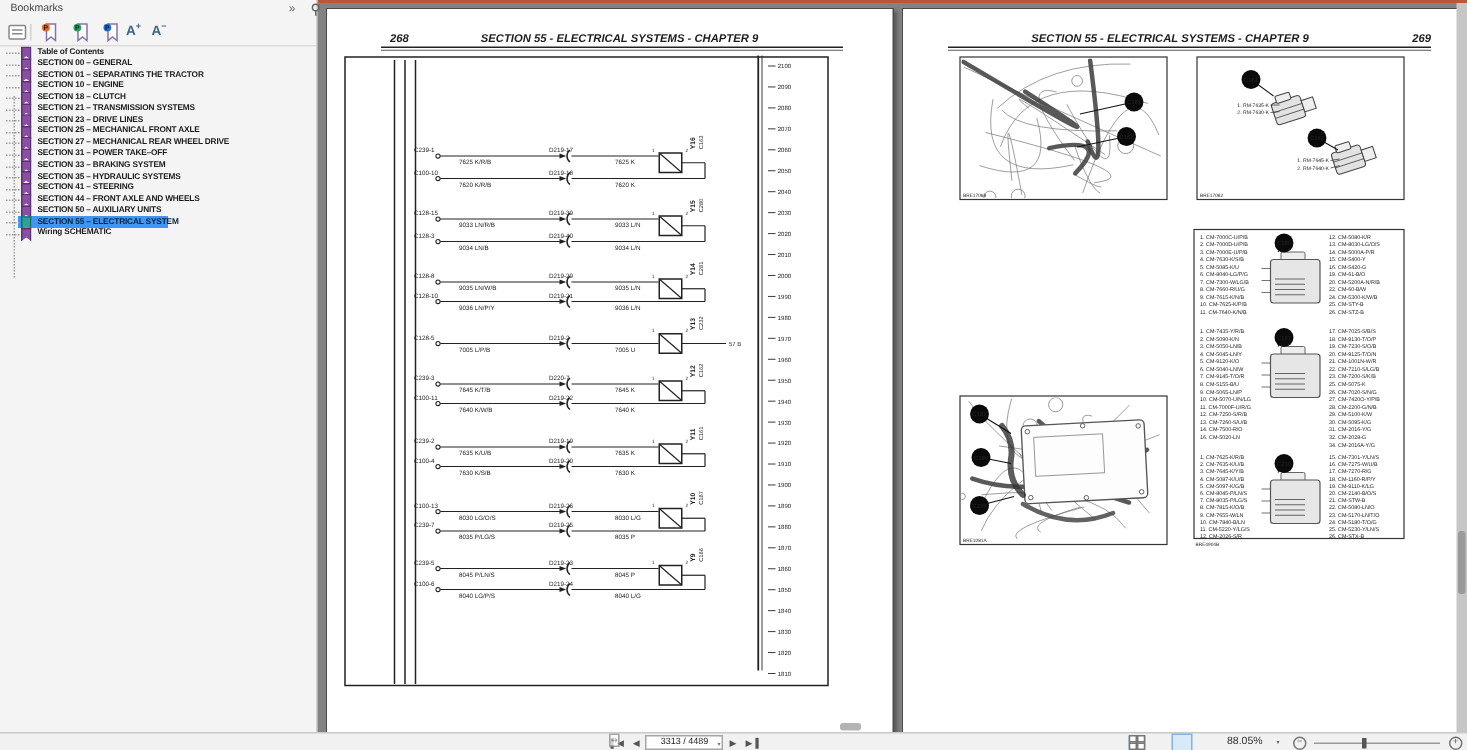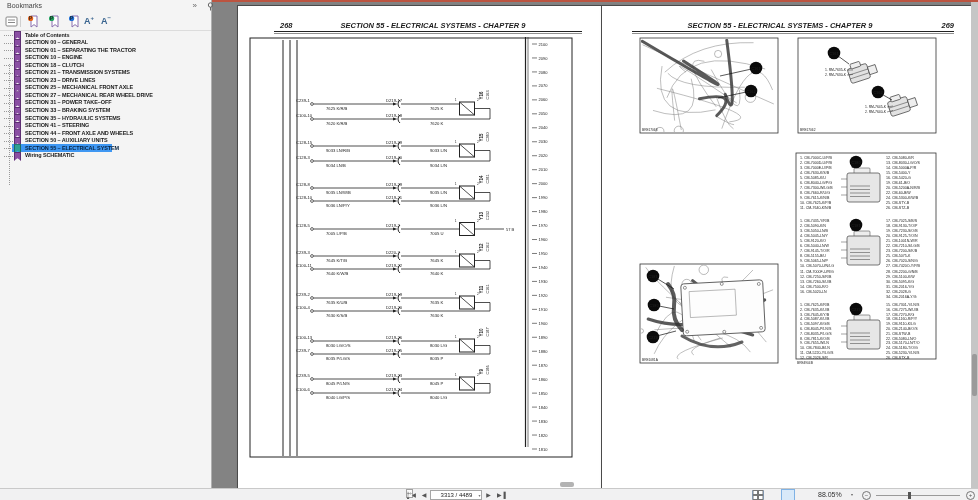--- a/index.html
+++ b/index.html
@@ -23,21 +23,21 @@
   .bm-ic.sel-ic{background:#2fa093;border-color:#1c6b62;}
   .bm-label{position:absolute;left:25px;top:0.5px;font-size:5.5px;font-weight:600;color:#1a1a1a;letter-spacing:-0.1px;line-height:7px;}
   .bm-row.sel .bm-hl{position:absolute;left:12px;top:-0.5px;height:8px;background:#3f97f2;z-index:-1;}
   .bm-row.sel .bm-label{color:#06223f;}
   
   .topstrip{position:absolute;left:211px;top:0;width:767px;height:2px;background:#bc5440;z-index:5;}
   .vscroll{position:absolute;left:971px;top:2px;width:7px;height:486px;background:#c6c6c6;z-index:4;}
   .vthumb{position:absolute;left:1px;top:352px;width:5px;height:42px;background:#9a9a9a;border-radius:2px;}
   .hthumb{position:absolute;left:560px;top:482px;width:14px;height:5px;background:#b3b3b3;border-radius:2px;z-index:4;}
   .page{position:absolute;top:5px;background:#fff;border:1px solid #4a4a4a;box-shadow:2px 2px 3px rgba(0,0,0,.35);}
-  .page268{left:237px;width:377px;height:482px;}
+  .page268{left:217px;width:377px;height:482px;}
   .page269{left:601px;width:370px;height:482px;}
   svg{position:absolute;left:0;top:0;}
   svg text{font-family:"Liberation Sans",sans-serif;fill:#1c1c1c;}
   .hdr{font-style:italic;font-weight:bold;}
   
   .statusbar{position:absolute;left:0;top:488px;width:978px;height:12px;background:#f1f1f2;border-top:1px solid #c9c9c9;z-index:7;font-size:7px;color:#555;}
   .nav{position:absolute;left:405px;top:0;height:12px;}
   .nav span{display:inline-block;vertical-align:top;}
   .navbtn{font-size:6px;color:#555;margin:2px 2px 0 2px;cursor:pointer;}
   .pagebox{display:inline-block;width:50px;height:8px;margin-top:1px;background:#fff;border:1px solid #a6a6a6;font-size:6px;color:#222;text-align:center;line-height:8px;position:relative;cursor:text;}

